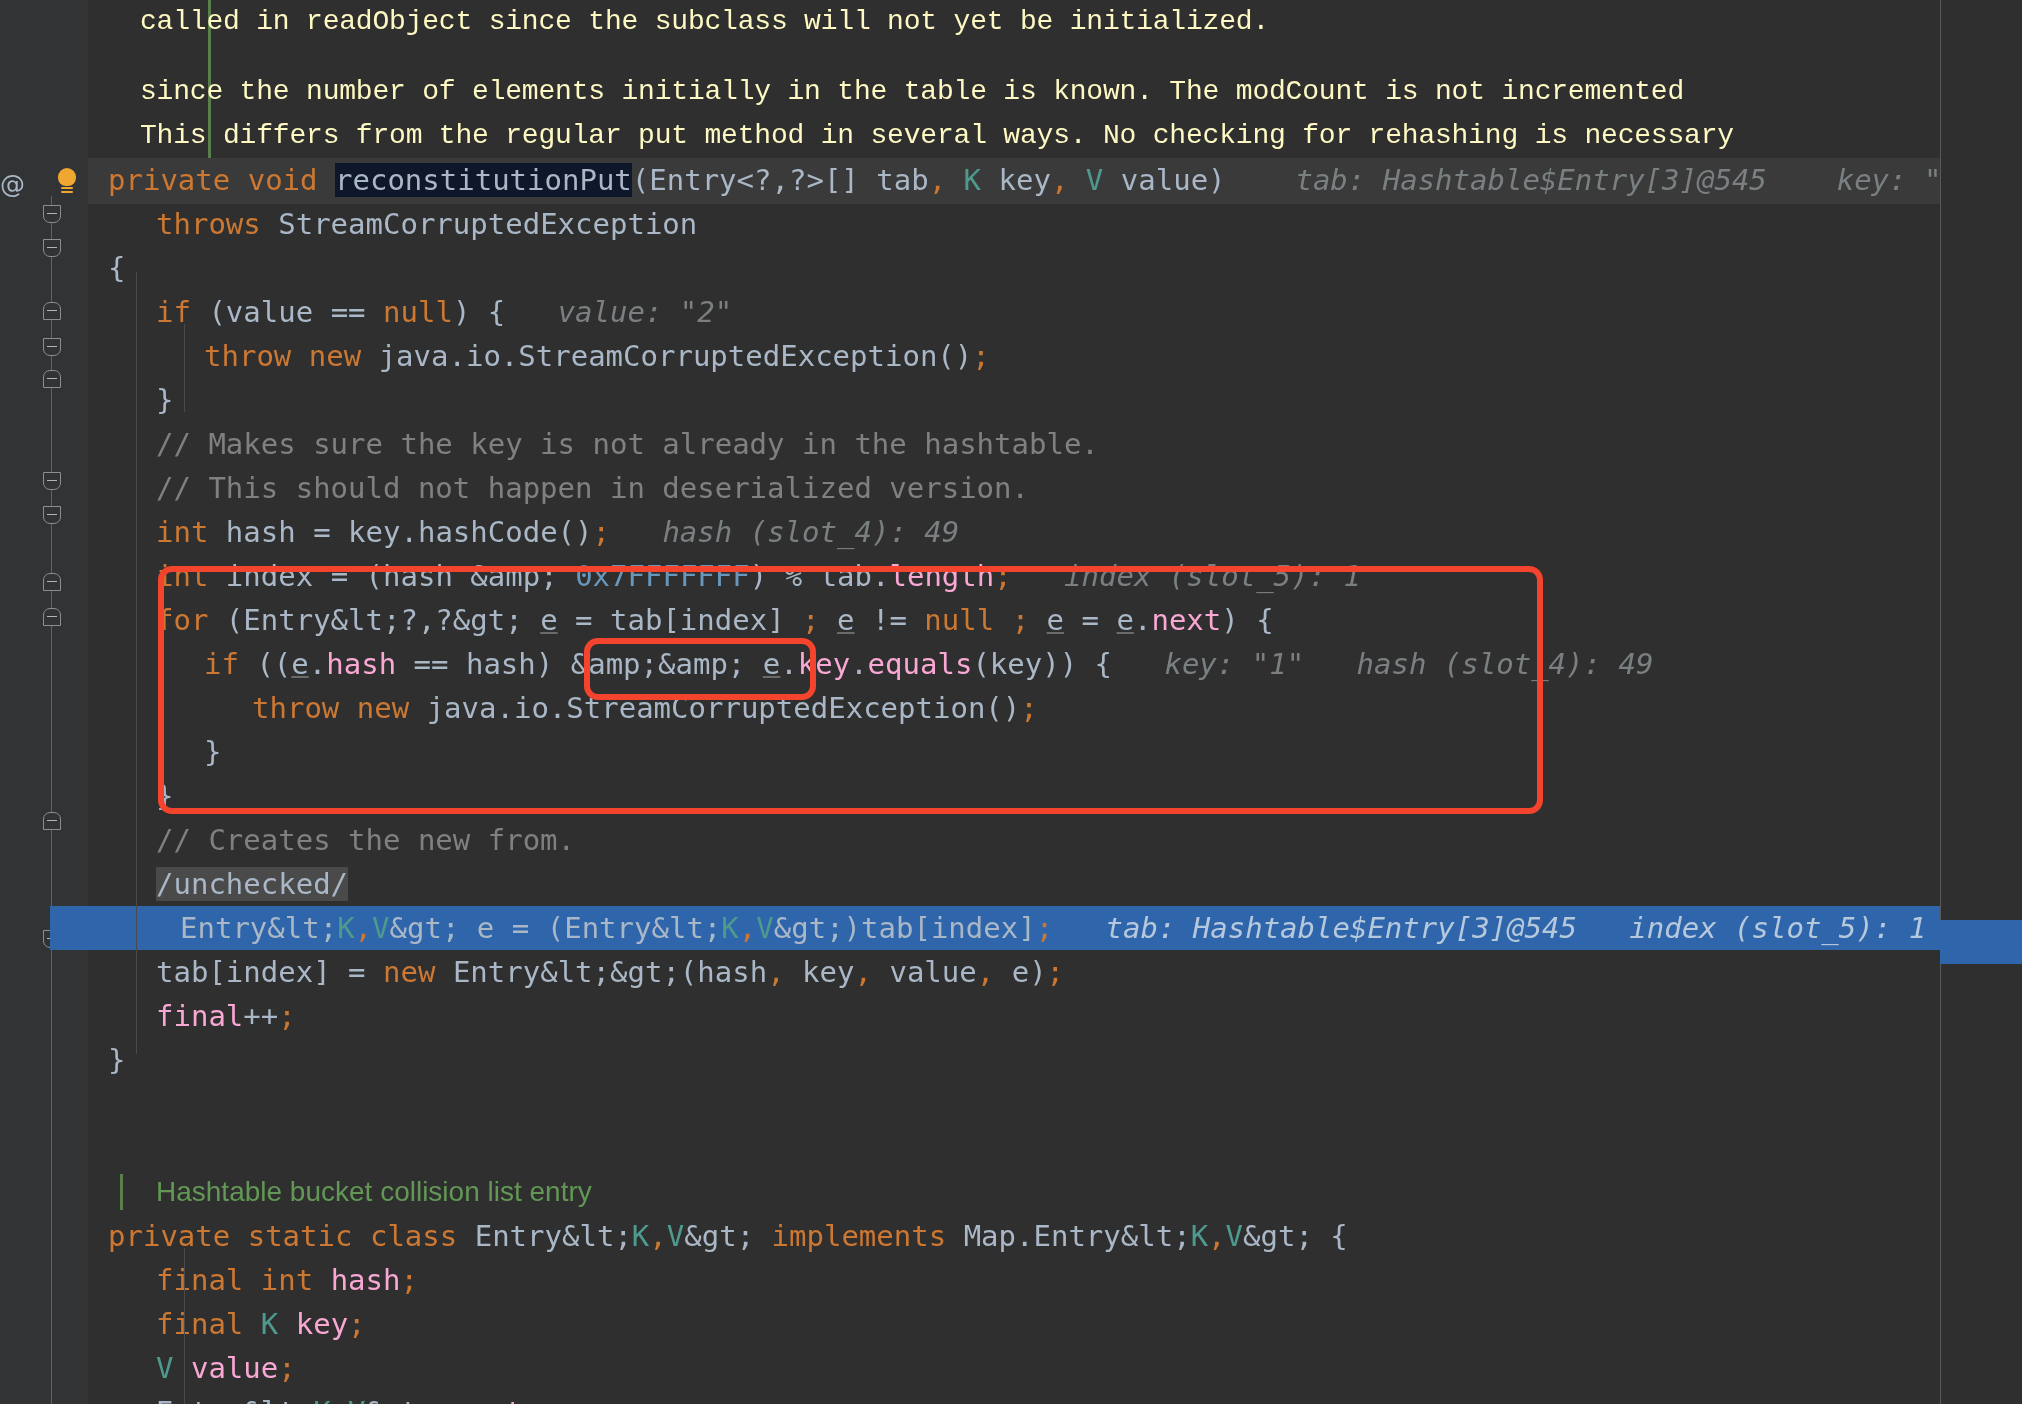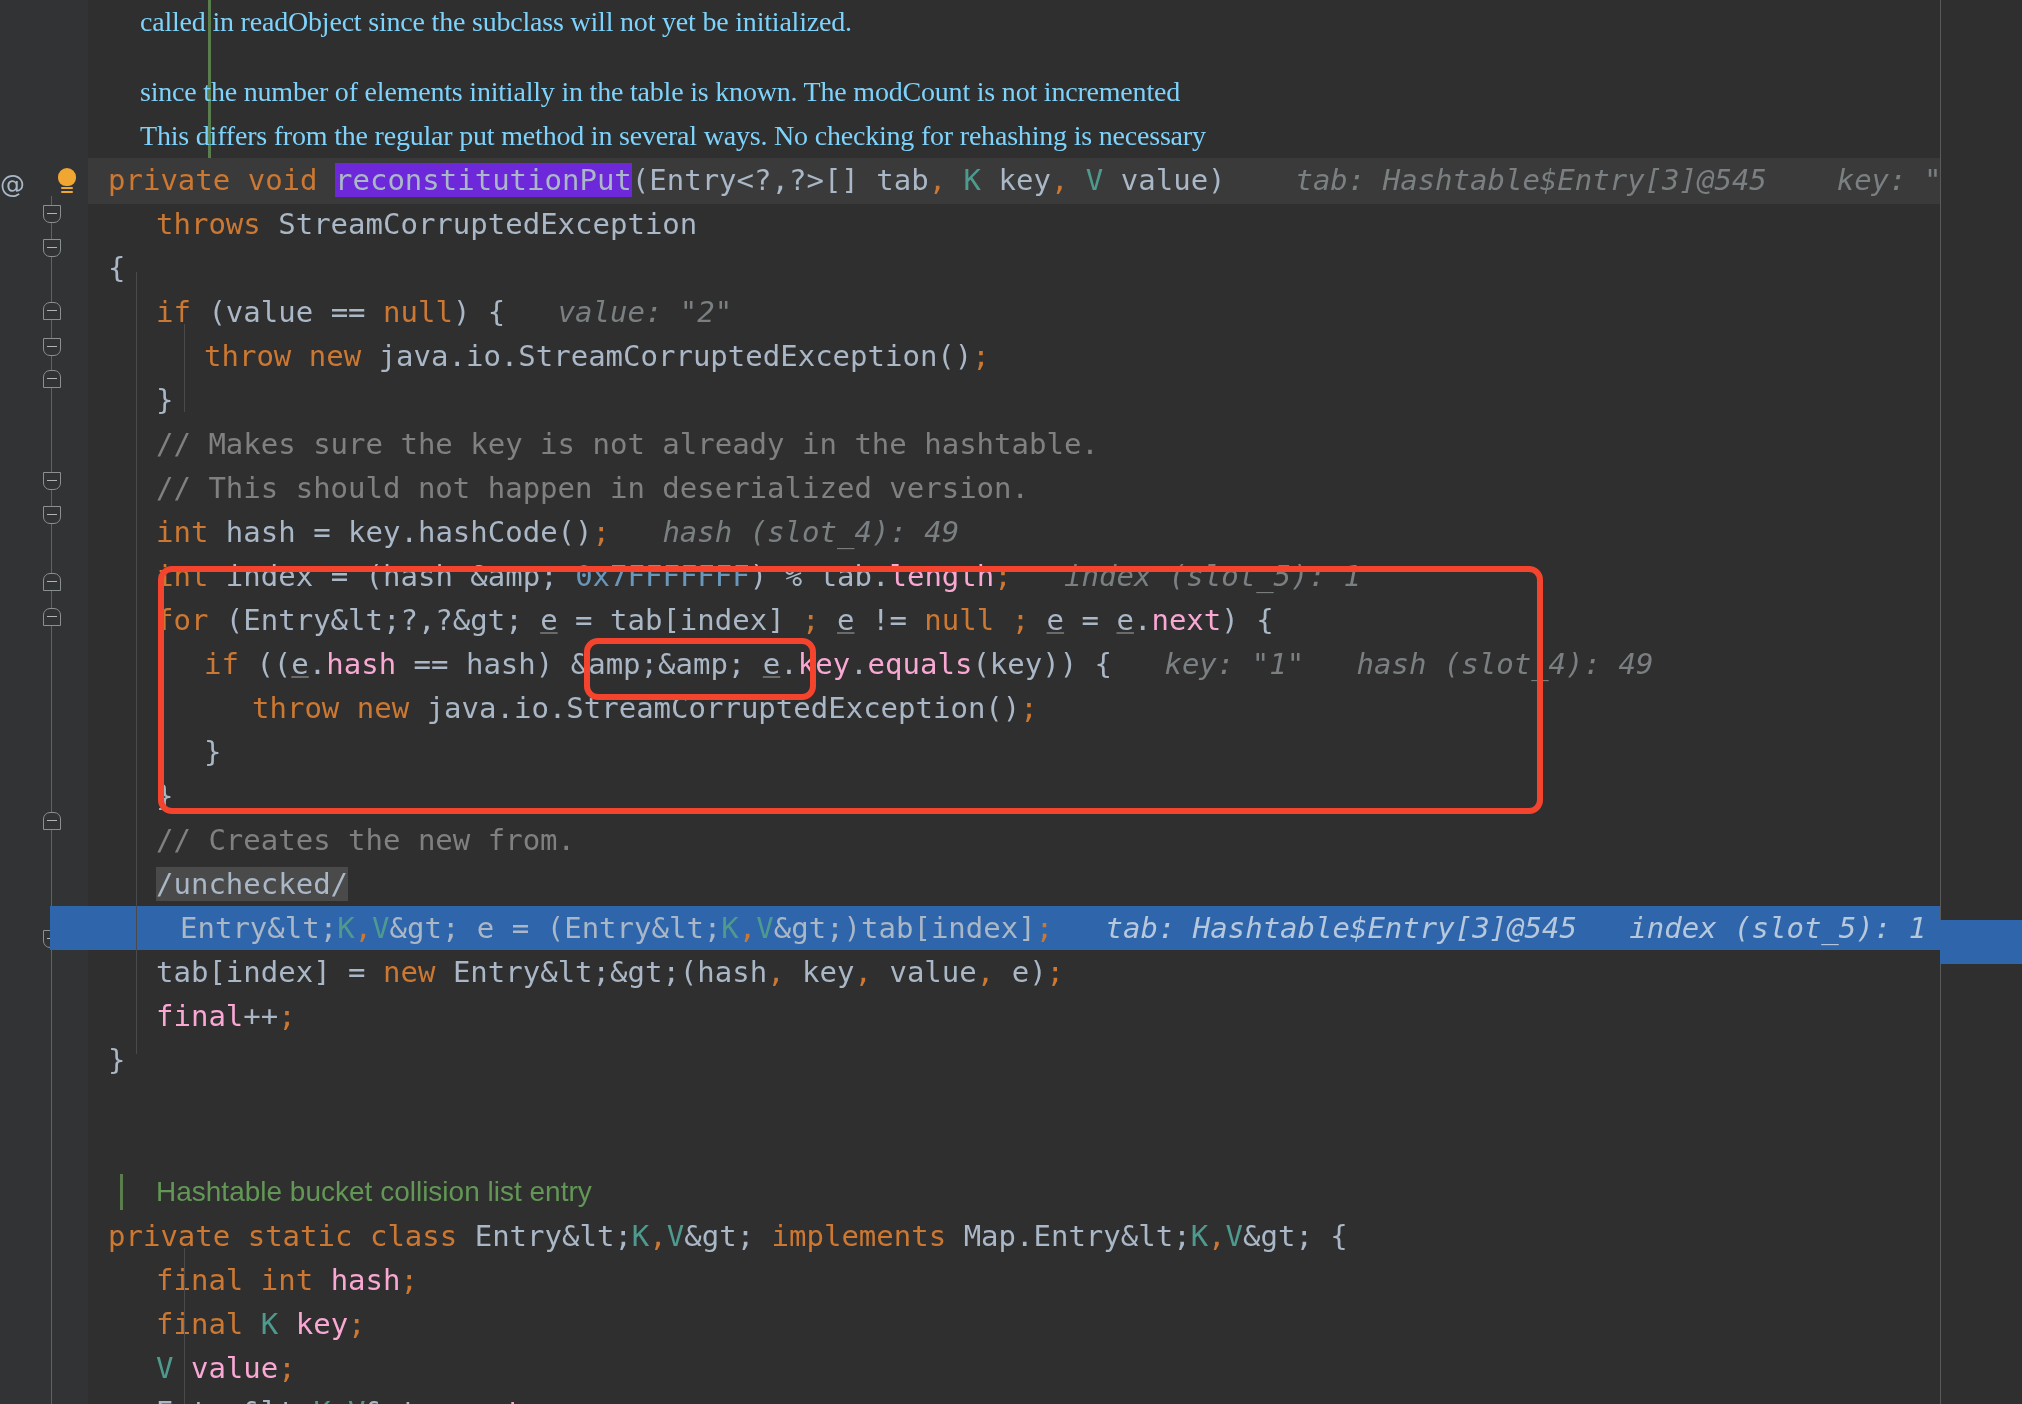--- a/index.html
+++ b/index.html
@@ -94,23 +94,23 @@
     position: relative;
     height: 44px;
     line-height: 44px;
     white-space: pre;
     font-size: 29px;
     color: #a9b7c6;
     padding-left: 20px;
     letter-spacing: -0.2px;
   }
   .line.doc {
-    font-family: Liberation Serif, serif;
+    font-family: Liberation Mono, monospace;
     font-size: 28px;
-    color: #7dd3fc;
+    color: #fef9c3;
     padding-left: 52px;
   }
   .line.doc-gap { height: 26px; }
   .line.blank { color: transparent; }
 
   
   .doc-bar {
     position: absolute;
     left: 120px; top: 0;
     width: 3px; height: 160px;
@@ -133,21 +133,21 @@
   .cmt  { color: #808080; text-align: right; }
   .semi { color: #cc7832; }
   .hint {
     color: #7a7f82;
     font-style: italic;
   }
   .hint-on-sel { color: #b6c8dc; font-style: italic; }
   .ul { text-decoration: underline; text-decoration-color: #6a6a6a; }
 
   
-  .usage-hl { background: #6d28d9; margin-top: 22px; }
+  .usage-hl { background: #0f172a; margin-top: 22px; }
   
   .badge-unchecked { background: #4a4a4a; color: #a9b7c6; }
 
   
   .annot-box {
     position: absolute;
     border: 6px solid #f4442e;
     border-radius: 14px;
     pointer-events: none;
     box-sizing: border-box;

